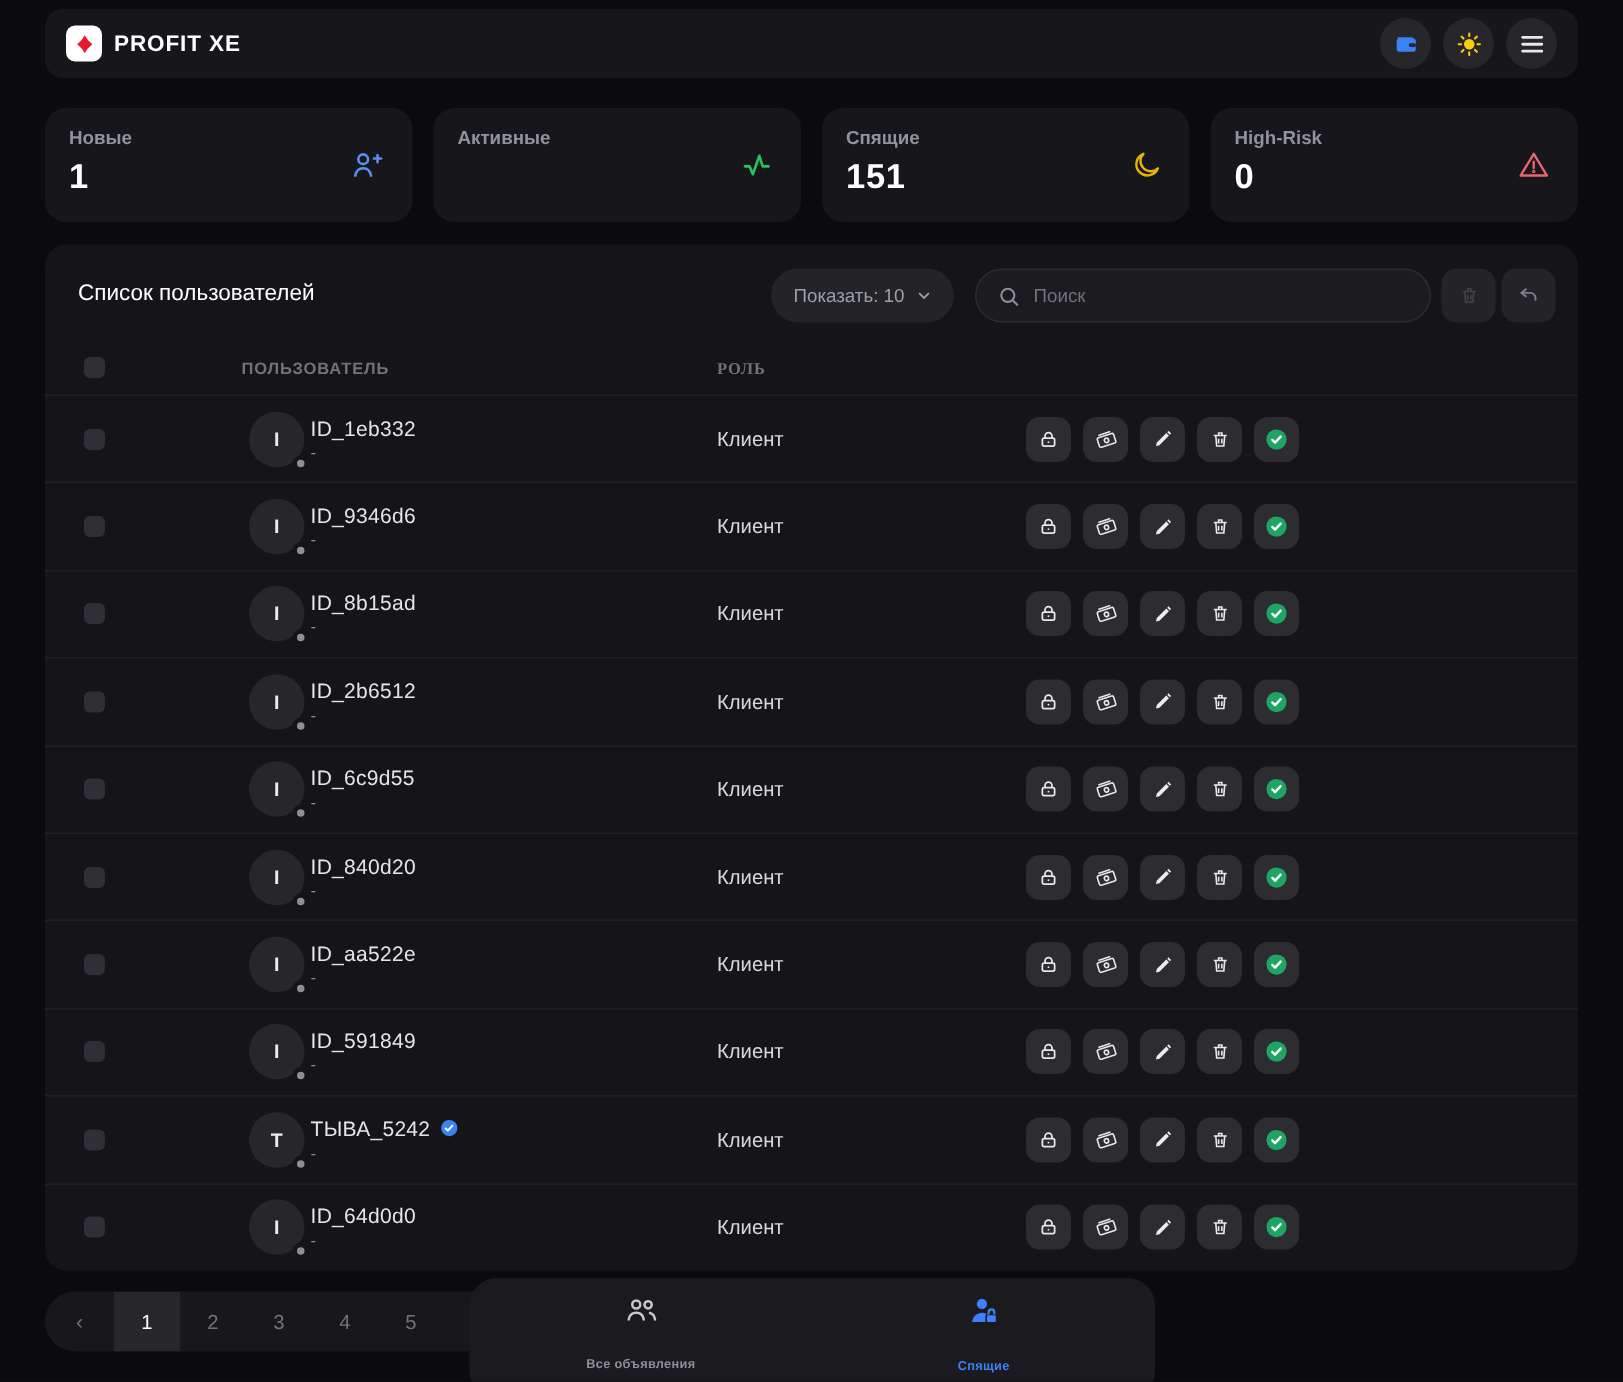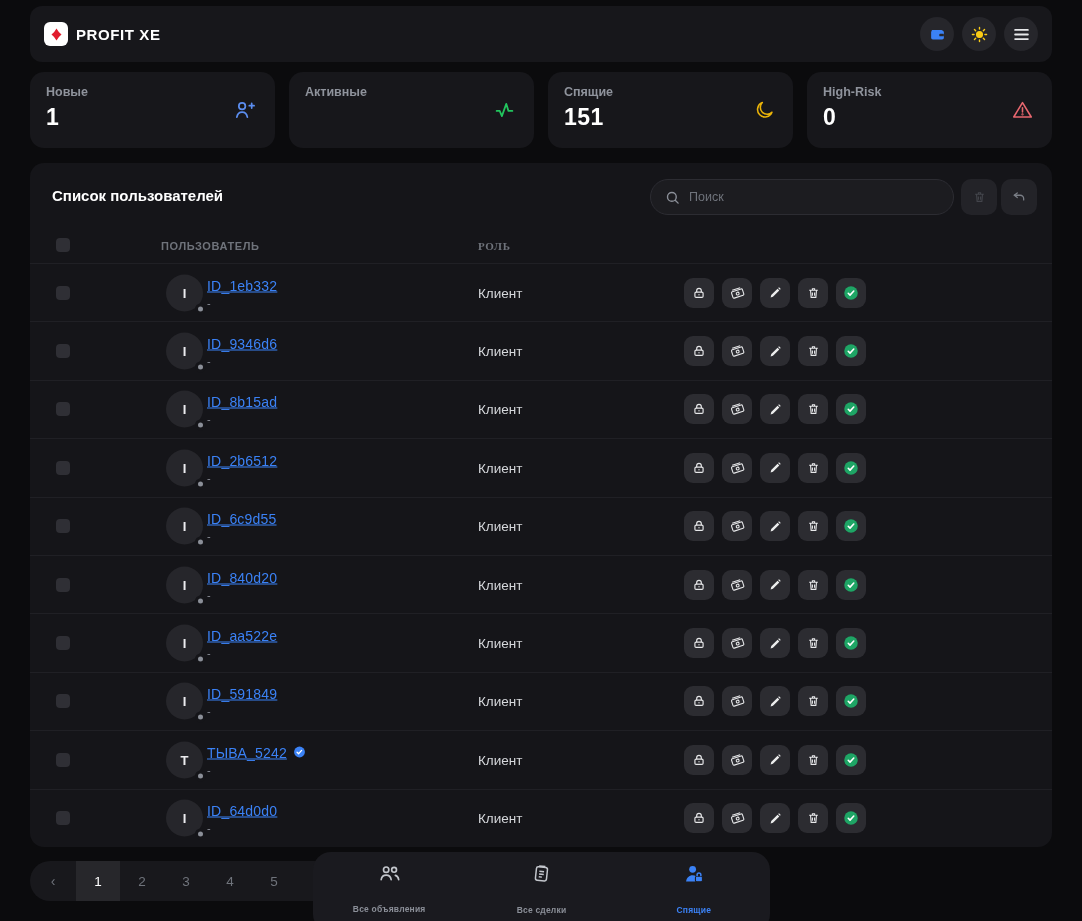--- a/index.html
+++ b/index.html
@@ -6,21 +6,21 @@
   html,body { width:1082px; height:921px; }
   body {
     background:#0b0b0d;
     font-family:"Liberation Sans", sans-serif;
     position:relative;
     overflow:hidden;
     color:#f1f2f4;
   }
   
   .hdr {
-    position:absolute; left:30px; top:6px; width:1022px; height:56px;
+    position:absolute; left:30px; top:6px; width:1022px; height:46px;
     background:#17171b; border-radius:12px;
     display:flex; align-items:center; padding:0 14px;
   }
   .brand { display:flex; align-items:center; gap:8px; }
   .logo-badge {
     width:24px; height:24px; background:#ffffff; border-radius:6px;
     display:flex; align-items:center; justify-content:center;
   }
   .brand-text { font-size:15px; font-weight:bold; letter-spacing:.6px; color:#fff; }
   .hdr-actions { margin-left:auto; display:flex; gap:8px; }
@@ -35,21 +35,21 @@
     position:relative; padding:13px 16px;
   }
   .stat-label { font-size:12.5px; color:#8f939c; margin-bottom:5px;font-weight:bold; }
   .stat-value { font-size:23px; font-weight:bold; color:#fff; letter-spacing:.5px; }
   .stat-icon { position:absolute; right:18px; top:50%; transform:translateY(-50%); display:flex; }
   
   .list-card {
     position:absolute; left:30px; top:163px; width:1022px; height:684px;
     background:#151519; border-radius:14px;
   }
-  .list-title { position:absolute; left:22px; top:24px; font-size:15px; font-weight:bold; color:#fff; }
+  .list-title { position:absolute; left:22px; top:24px; font-size:15px; font-weight:normal; color:#fff; }
   .show-pill {
     position:absolute; left:484px; top:16px; width:122px; height:36px; border-radius:18px;
     background:#232328; border:none; cursor:pointer;
     display:flex; align-items:center; justify-content:center; gap:8px;
     color:#9aa0a8; font-size:12.5px; font-family:inherit;
   }
   .search-box {
     position:absolute; left:620px; top:16px; width:304px; height:36px; border-radius:18px;
     background:#1c1c20; border:1px solid #2c2c32;
     display:flex; align-items:center; gap:9px; padding:0 14px;
@@ -86,21 +86,21 @@
     width:37px; height:37px; border-radius:50%; background:#26262b;
     display:flex; align-items:center; justify-content:center;
     font-size:13px; font-weight:bold; color:#ececef;
   }
   .status-dot {
     position:absolute; right:-3px; bottom:-3px; width:11px; height:11px;
     border-radius:50%; background:#8b8f98; border:3px solid #151519;
   }
   .name-block { position:absolute; left:177px; top:50%; transform:translateY(-50%); }
   .name-line { display:flex; align-items:center; gap:6px; }
-  .user-name { font-size:14px; color:#3b82f6; letter-spacing:.2px;text-decoration:underline; }
+  .user-name { font-size:14px; color:#e5e5e5; letter-spacing:.2px; }
   .user-sub { font-size:11px; color:#8b8f98; margin-top:3px; }
   .role-cell { position:absolute; left:448px; top:50%; transform:translateY(-50%); font-size:13.5px; color:#d6d8dc; }
   .actions { position:absolute; left:654px; top:50%; transform:translateY(-50%); display:flex; gap:8px; }
   .act {
     width:30px; height:30px; border-radius:9px; background:#2c2c31; border:none;
     display:flex; align-items:center; justify-content:center; cursor:pointer;
   }
   
   .pagination {
     position:absolute; left:30px; top:861px; width:336px; height:40px;
@@ -208,20 +208,28 @@
           <path d="M12 9.5v4.7"></path>
           <circle cx="12" cy="17" r="0.4" fill="#e8676f"></circle>
         </svg>
     </span>
   </div>
 </div>
 
 <div class="list-card">
   <div class="list-title">Список пользователей</div>
 
+  <button class="show-pill">
+    <span>Показать: 10</span>
+    <span style="display:flex">
+      <svg width="10" height="10" viewBox="0 0 24 24" fill="none" stroke="#9aa0a8" stroke-width="3" stroke-linecap="round">
+          <path d="M5 9l7 7 7-7"></path>
+        </svg>
+    </span>
+  </button>
 
   <div class="search-box">
     <span style="display:flex">
       <svg width="15" height="15" viewBox="0 0 24 24" fill="none" stroke="#8b8f98" stroke-width="2.2" stroke-linecap="round">
           <circle cx="11" cy="11" r="7"></circle>
           <path d="M21 21l-4.3-4.3"></path>
         </svg>
     </span>
     <input type="text" placeholder="Поиск" style="">
   </div>
@@ -851,30 +859,20 @@
     <span style="display:flex">
       <svg width="25" height="20" viewBox="0 0 28 24" fill="none" stroke="#c3c6cc" stroke-width="2" stroke-linecap="round">
           <circle cx="10" cy="8" r="3.2"></circle>
           <path d="M4 20c.5-3.5 2.8-5.5 6-5.5s5.5 2 6 5.5"></path>
           <circle cx="19.5" cy="8.2" r="2.9"></circle>
           <path d="M21 14.8c2.2.5 3.6 2.3 4 5.2"></path>
         </svg>
     </span>
     <span class="nav-label">Все объявления</span>
   </button>
-  <button class="nav-item">
-    <span style="display:flex;transform:rotate(6deg)">
-      <svg width="19" height="21" viewBox="0 0 24 24" fill="none" stroke="#c3c6cc" stroke-width="1.9">
-          <rect x="5" y="4" width="14" height="17" rx="2.5"></rect>
-          <path d="M9 4.2V2.8h6v1.4"></path>
-          <path d="M9 9.5h6M9 13h6M9 16.5h4"></path>
-        </svg>
-    </span>
-    <span class="nav-label">Все сделки</span>
-  </button>
   <button class="nav-item active">
     <span style="display:flex">
       <svg width="21" height="21" viewBox="0 0 24 24">
           <circle cx="11" cy="7.2" r="3.9" fill="#3b82f6"></circle>
           <path d="M3.5 21c.7-4.5 3.6-7.1 7.5-7.1 1.5 0 2.9.4 4 1.2V21z" fill="#3b82f6"></path>
           <rect x="14.2" y="15.2" width="8" height="6.3" rx="1.5" fill="#3b82f6" stroke="#1a1a1f" stroke-width="1.2"></rect>
           <path d="M16.1 15.2v-1.7a2.15 2.15 0 0 1 4.3 0v1.7" fill="none" stroke="#3b82f6" stroke-width="1.7"></path>
         </svg>
     </span>
     <span class="nav-label">Спящие</span>

